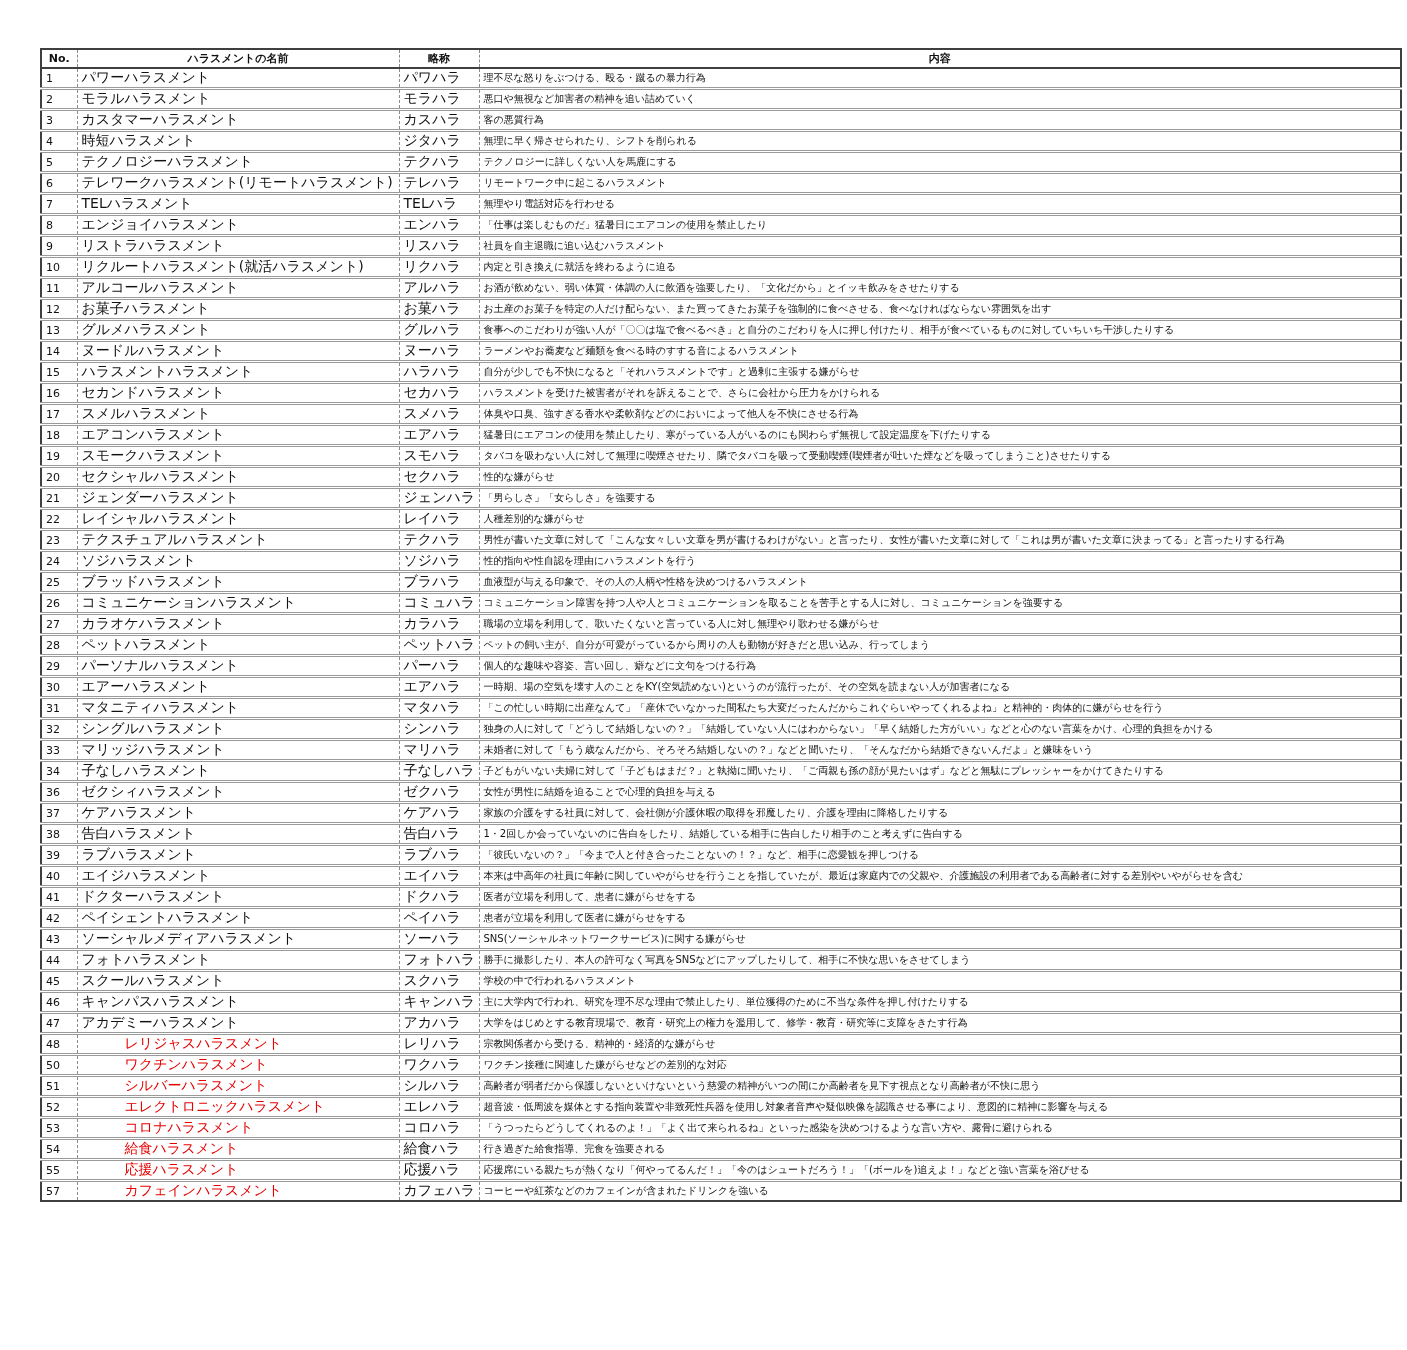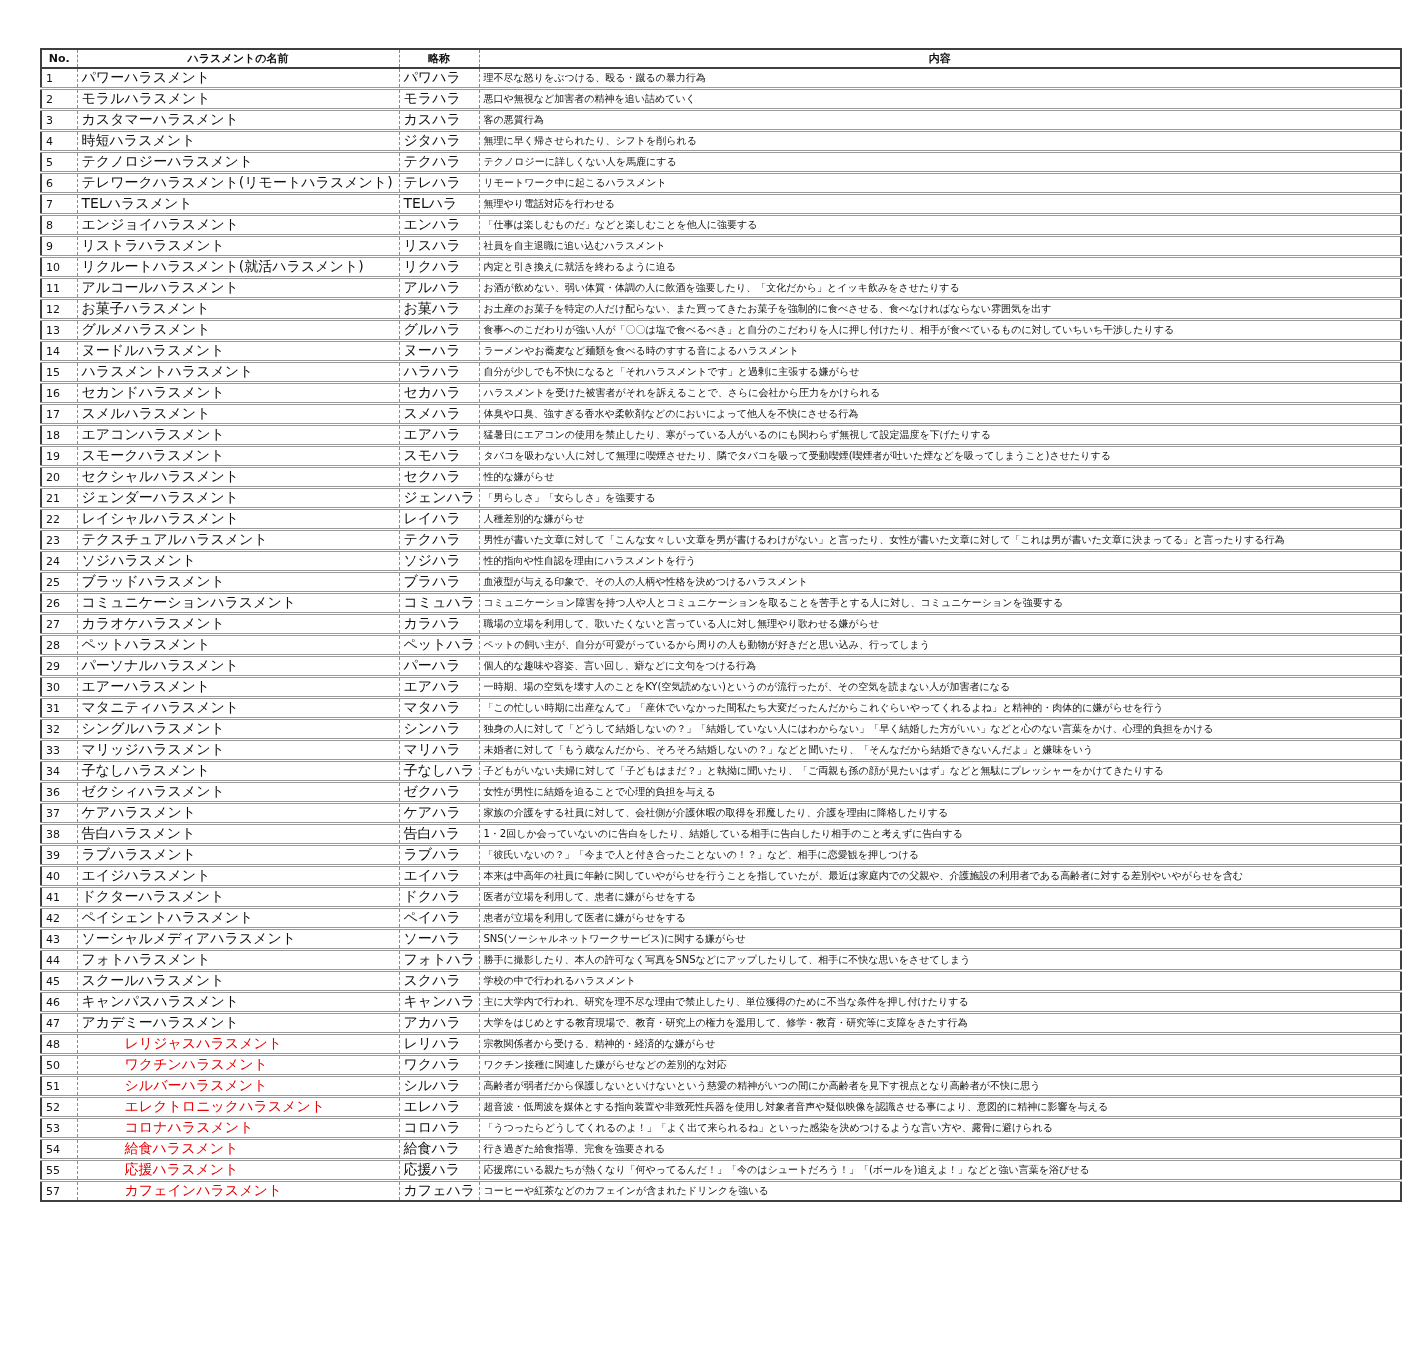--- a/index.html
+++ b/index.html
@@ -101,21 +101,21 @@
         <tr>
           <td class="no">7</td>
           <td class="name">TELハラスメント</td>
           <td class="abbr">TELハラ</td>
           <td class="desc">無理やり電話対応を行わせる</td>
         </tr>
         <tr>
           <td class="no">8</td>
           <td class="name">エンジョイハラスメント</td>
           <td class="abbr">エンハラ</td>
-          <td class="desc">「仕事は楽しむものだ」などと楽しむことを他人に強要する</td>
+          <td class="desc">「仕事は楽しむものだ」猛暑日にエアコンの使用を禁止したり</td>
         </tr>
         <tr>
           <td class="no">9</td>
           <td class="name">リストラハラスメント</td>
           <td class="abbr">リスハラ</td>
           <td class="desc">社員を自主退職に追い込むハラスメント</td>
         </tr>
         <tr>
           <td class="no">10</td>
           <td class="name">リクルートハラスメント(就活ハラスメント)</td>

